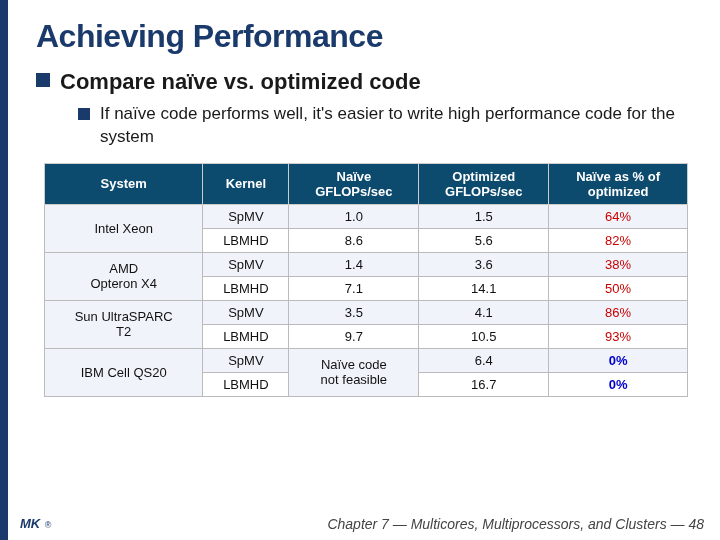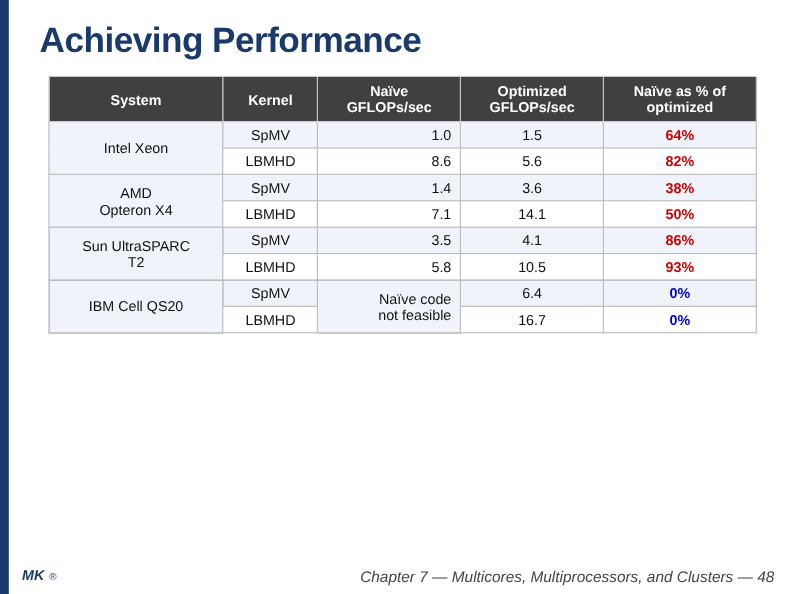--- a/index.html
+++ b/index.html
@@ -90,21 +90,21 @@
       margin-right: 8px;
     }
 
     table {
       width: 100%;
       border-collapse: collapse;
       font-size: 13.5px;
     }
 
     thead tr th {
-      background: #404040;
+      background: #0c4a6e;
       color: #fff;
       padding: 5px 8px;
       text-align: center;
       border: 1px solid #ccc;
       font-weight: bold;
       font-size: 13px;
     }
 
     tbody tr td {
       border: 1px solid #bbb;
@@ -116,25 +116,25 @@
 
     tbody tr:nth-child(odd) td {
       background: #f0f4fa;
     }
     tbody tr:nth-child(even) td {
       background: #fff;
     }
 
     .col-system { text-align: center; font-weight: normal; }
     .col-kernel { text-align: center; }
-    .col-naive { text-align: right; }
+    .col-naive { text-align: center; }
     .col-optimized { text-align: center; margin-top: 32px; }
     .col-percent { text-align: center; font-weight: bold; }
 
-    .pct-red { color: #cc0000; font-weight: bold; text-align: center; }
+    .pct-red { color: #cc0000; font-weight: normal; text-align: center; }
     .pct-blue { color: #0000cc; font-weight: bold; }
 
     .footer {
       position: absolute;
       bottom: 8px;
       right: 16px;
       font-size: 14px;
       color: #444;
       font-style: italic;
     }
@@ -155,21 +155,29 @@
   </style>
 </head>
 <body>
 
 <div class="slide">
   <div class="blue-bar"></div>
 
   <div class="content">
     <h1 class="slide-title">Achieving Performance</h1>
 
-
+    <div class="bullet-main">
+      <div class="bullet-square"></div>
+      <span class="bullet-main-text">Compare naïve vs. optimized code</span>
+    </div>
+
+    <div class="bullet-sub">
+      <div class="bullet-dash"></div>
+      <span class="bullet-sub-text">If naïve code performs well, it's easier to write high performance code for the system</span>
+    </div>
 
     <div class="table-wrapper">
       <table>
         <thead>
           <tr>
             <th>System</th>
             <th>Kernel</th>
             <th>Naïve<br>GFLOPs/sec</th>
             <th>Optimized<br>GFLOPs/sec</th>
             <th>Naïve as % of<br>optimized</th>
@@ -207,21 +215,21 @@
 
           <tr style="background:#15803d;">
             <td rowspan="2" class="col-system">Sun UltraSPARC<br>T2</td>
             <td class="col-kernel">SpMV</td>
             <td class="col-naive">3.5</td>
             <td class="col-optimized">4.1</td>
             <td class="col-percent pct-red">86%</td>
           </tr>
           <tr style="background:#f0f4fa;">
             <td class="col-kernel">LBMHD</td>
-            <td class="col-naive">5.8</td>
+            <td class="col-naive">9.7</td>
             <td class="col-optimized">10.5</td>
             <td class="col-percent pct-red">93%</td>
           </tr>
 
           <tr style="background:#14532d;">
             <td rowspan="2" class="col-system">IBM Cell QS20</td>
             <td class="col-kernel">SpMV</td>
             <td rowspan="2" class="col-naive">Naïve code<br>not feasible</td>
             <td class="col-optimized">6.4</td>
             <td class="col-percent pct-blue">0%</td>

